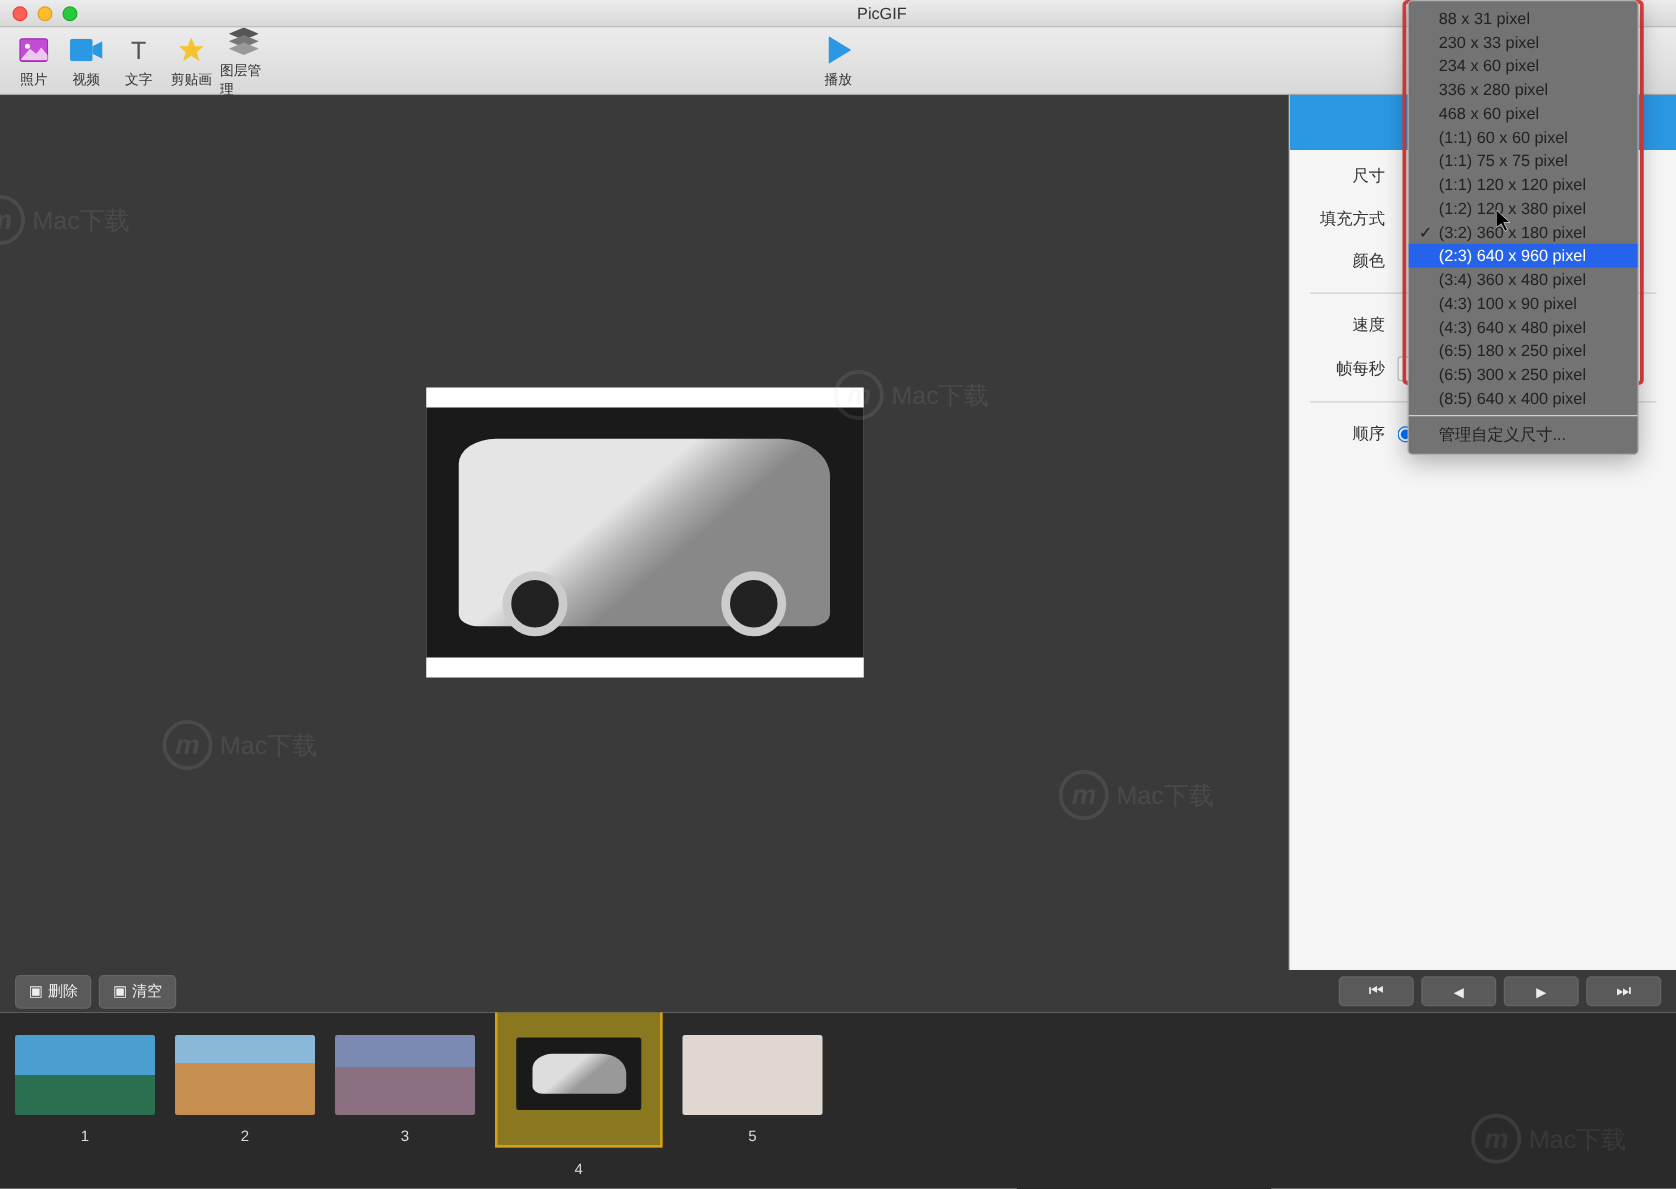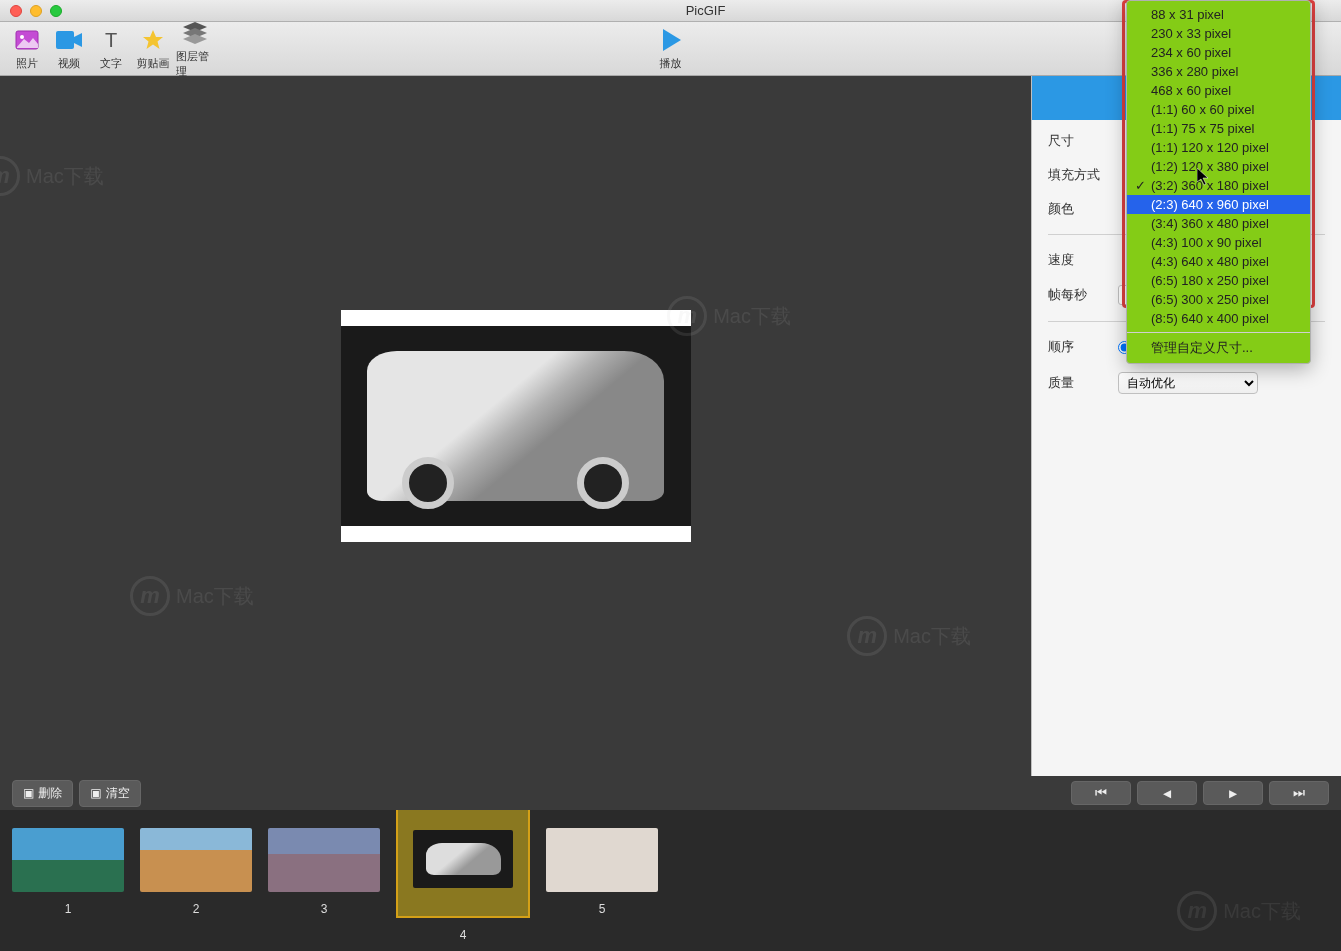--- a/index.html
+++ b/index.html
@@ -33,21 +33,21 @@
     
     
     .right-panel { width: 310px; background: #f5f5f5; border-left: 1px solid #c0c0c0; }
     .tab-header { height: 44px; background: #2b98e4; display: flex; }
     .tab-btn { flex: 1; display: flex; flex-direction: column; align-items: center; justify-content: center; cursor: pointer; }
     .tab-btn .icon { color: #fff; font-size: 18px; }
     .tab-btn .label { color: #fff; font-size: 11px; margin-top: 2px; }
     
     .panel-body { padding: 12px 16px; font-size: 13px; color: #333; }
     .panel-row { display: flex; align-items: center; margin-bottom: 16px; }
-    .panel-row .plabel { width: 70px; text-align: left; padding-right: 10px; }
+    .panel-row .plabel { width: 70px; text-align: right; padding-right: 10px; }
     .panel-row input[type="number"] { width: 60px; padding: 2px 4px; border: 1px solid #c0c0c0; border-radius: 3px; font-size: 12px; }
     .panel-row select { width: 140px; padding: 2px 4px; border: 1px solid #c0c0c0; border-radius: 4px; font-size: 12px; background: linear-gradient(#fff,#efefef); }
     .radio-group { display: flex; gap: 16px; align-items: center; }
     .radio-group label { display: flex; align-items: center; gap: 4px; font-size: 13px; }
     .note { font-size: 12px; color: #666; margin-left: 80px; margin-top: -8px; line-height: 1.4; }
     .divider { border-top: 1px solid #d0d0d0; margin: 8px 0 16px; }
     
     
     .action-bar { height: 34px; background: #3a3a3a; display: flex; align-items: center; padding: 0 12px; gap: 8px; justify-content: space-between; }
     .action-left, .action-right { display: flex; gap: 6px; }
@@ -61,21 +61,21 @@
     .frame.selected { position: relative; }
     .frame.selected .thumb-wrap { width: 134px; height: 118px; border: 2px solid #d4a017; background: #8a7820; display: flex; align-items: center; justify-content: center; margin-top: -28px; }
     .frame .num { color: #ddd; font-size: 12px; }
     .thumb-bg-1 { background: linear-gradient(#4a9ed0 50%, #2a7050 50%); }
     .thumb-bg-2 { background: linear-gradient(#8ab8d8 35%, #c89050 35%); }
     .thumb-bg-3 { background: linear-gradient(#7a8ab0 40%, #8a7080 40%); }
     .thumb-bg-4 { background: #1a1a1a; }
     .thumb-bg-5 { background: #e0d8d0; }
     
     
-    .dropdown-menu { position: absolute; top: 0; right: 30px; width: 185px; background: #84cc16; border: 1px solid #b0b0b0; border-radius: 4px; box-shadow: 0 5px 20px rgba(0,0,0,0.3); z-index: 1000; padding: 4px 0; font-size: 13px; }
+    .dropdown-menu { position: absolute; top: 0; right: 30px; width: 185px; background: #737373; border: 1px solid #b0b0b0; border-radius: 4px; box-shadow: 0 5px 20px rgba(0,0,0,0.3); z-index: 1000; padding: 4px 0; font-size: 13px; }
     .dropdown-annotation { position: absolute; top: 0px; right: 26px; width: 193px; height: 308px; border: 3px solid #e04040; border-radius: 4px; z-index: 999; pointer-events: none; }
     .menu-item { padding: 2px 8px 2px 24px; color: #222; cursor: pointer; position: relative; white-space: nowrap; }
     .menu-item.highlighted { background: #2563eb; color: #fff; }
     .menu-item.checked::before { content: '✓'; position: absolute; left: 8px; }
     .menu-divider { border-top: 1px solid #d0d0d0; margin: 4px 0; }
     .cursor-pointer { position: absolute; top: 168px; right: 130px; z-index: 1001; font-size: 14px; color: #000; pointer-events: none; }
     
     
     .watermark { position: absolute; color: rgba(200,200,200,0.12); font-size: 20px; pointer-events: none; display: flex; align-items: center; gap: 6px; }
     .wm-circle { width: 40px; height: 40px; border: 3px solid rgba(200,200,200,0.12); border-radius: 50%; display: flex; align-items: center; justify-content: center; font-size: 22px; font-weight: bold; font-style: italic; }
@@ -212,24 +212,20 @@
         <div class="radio-group">
           <label>
               <input type="radio" name="order" checked="" style=""> 
               <span>顺序</span>
             </label>
           <label>
               <input type="radio" name="order" style=""> 
               <span>反序</span>
             </label>
         </div>
-      </div>
-      <div class="panel-row">
-        <span class="plabel">质量</span>
-        <select><option>自动优化</option></select>
       </div>
     </div>
   </div>
 </div>
 
 <div class="action-bar">
   <div class="action-left">
     <button class="action-btn">
       <span>▣</span>
       <span>删除</span>

